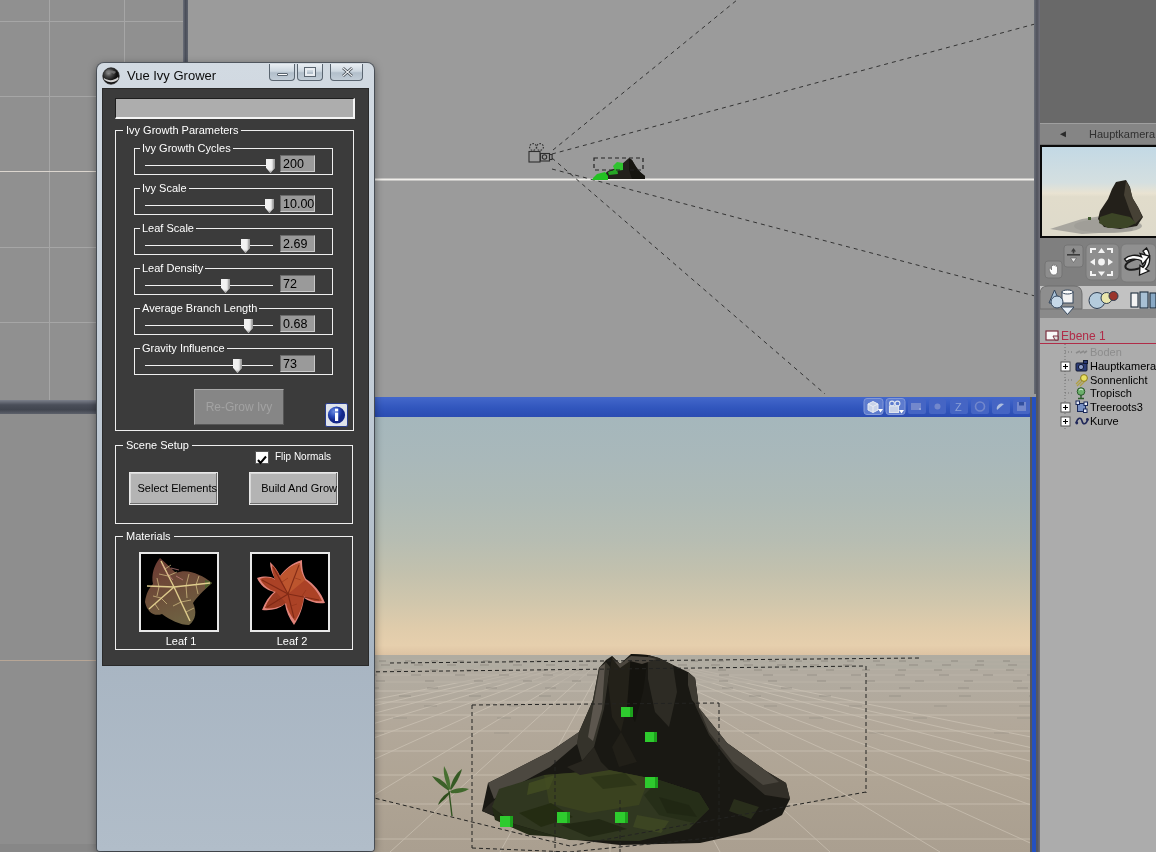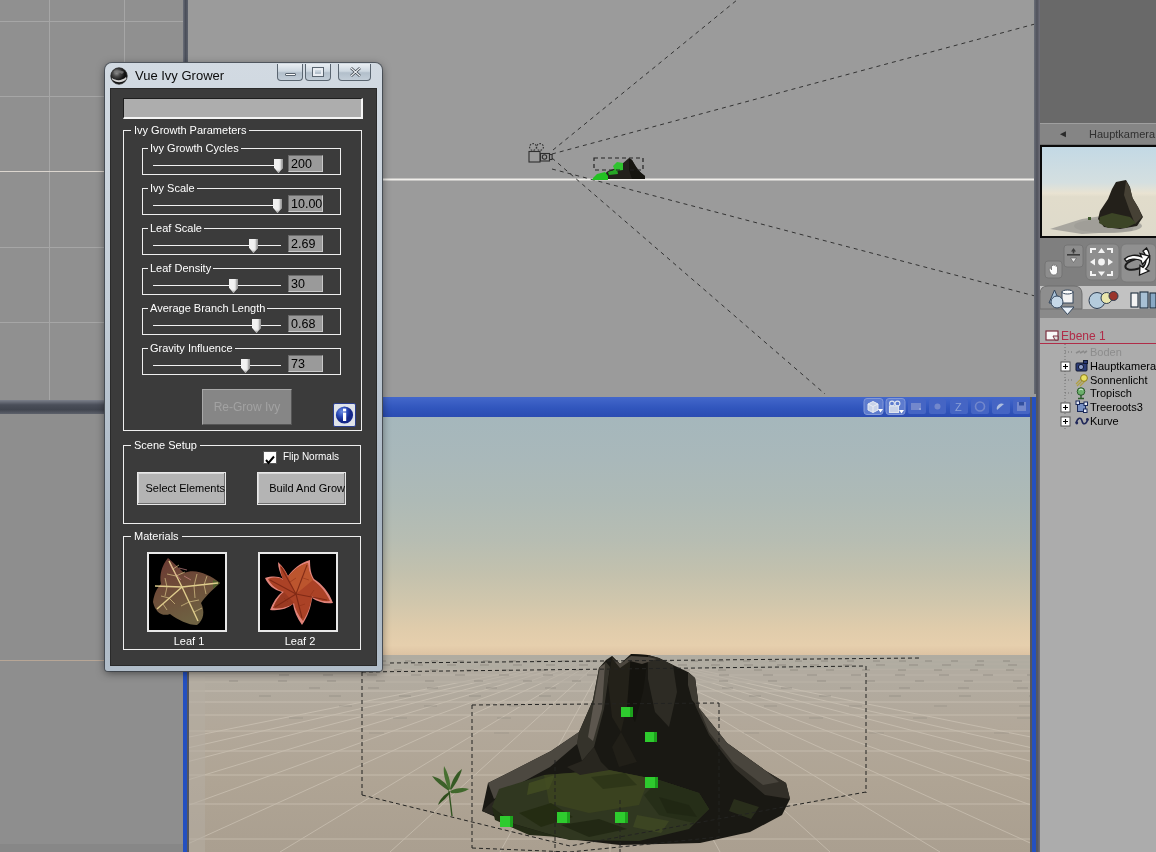--- a/index.html
+++ b/index.html
@@ -41,21 +41,21 @@
 #rvContent { position:absolute; left:6px; top:23px; width:841px; height:435px;
   overflow:hidden; background:#c9b9a4; }
 #rvSky { position:absolute; left:0; top:0; width:841px; height:238px;
   background:linear-gradient(#a5b7bc 0%, #a9b8ba 18%, #aebab6 35%, #b7bdb2 52%,
     #c3c1ad 66%, #d2c7ac 79%, #e0ccab 89%, #e6cfad 96%, #ddc3a3 100%); }
 #rvGround { position:absolute; left:0; top:238px; width:841px; height:197px;
   background:linear-gradient(#b0aba1 0%, #b1aba0 10%, #b2a89a 35%, #afa494 65%,
     #aa9f90 100%); }
 
 
-#dlg { left:105px; top:63px; width:277px; height:608px; border-radius:7px 7px 3px 3px;
+#dlg { left:97px; top:63px; width:277px; height:788px; border-radius:7px 7px 3px 3px;
   background:linear-gradient(#d2dae2,#c3cdd7 40%,#a8b5c2 75%,#b1bdc9);
   box-shadow:0 2px 9px rgba(0,0,0,0.5), 0 0 0 1px #5d646d; }
 #dlgTitle { position:absolute; left:0; top:0; width:277px; height:25px;
   color:#0c0c0c; font-size:13px; }
 #dlgClient { position:absolute; left:5px; top:25px; width:267px; height:578px;
   background:#3b3b3b; border:1px solid #2a2a2a; }
 .grp { position:absolute; border:1px solid #efefef; }
 .grp .lbl { position:absolute; top:-7px; left:7px; background:#3b3b3b;
   padding:0 3px; color:#fff; font-size:11px; line-height:13px; white-space:nowrap; }
 .sgrp { position:absolute; border:1px solid #efefef; width:199px; left:18px; height:27px; }
@@ -513,21 +513,21 @@
       <div class="sgrp" style="top:97px">
             <div class="lbl">Leaf Scale</div>
         <div class="track"></div>
             <div class="thumbS" style="left:106px"></div>
         <div class="val">2.69</div>
           </div>
       <div class="sgrp" style="top:137px">
             <div class="lbl">Leaf Density</div>
         <div class="track"></div>
             <div class="thumbS" style="left:86px"></div>
-        <div class="val">30</div>
+        <div class="val">72</div>
           </div>
       <div class="sgrp" style="top:177px">
             <div class="lbl">Average Branch Length</div>
         <div class="track"></div>
             <div class="thumbS" style="left:109px"></div>
         <div class="val">0.68</div>
           </div>
       <div class="sgrp" style="top:217px">
             <div class="lbl">Gravity Influence</div>
         <div class="track"></div>

